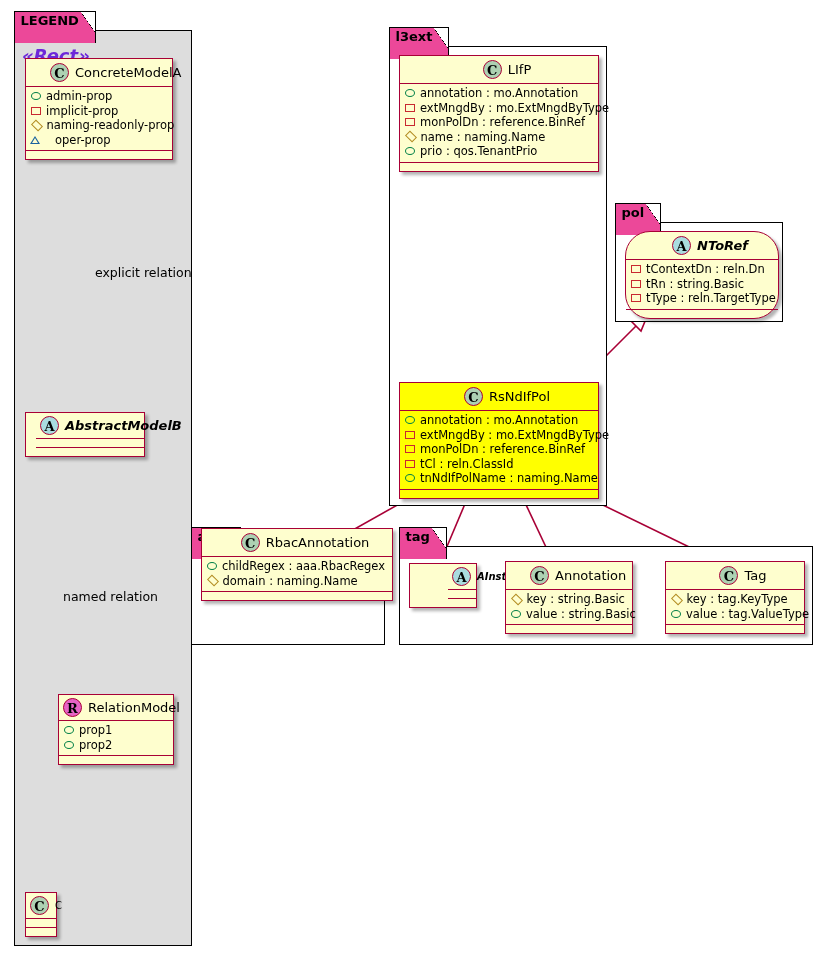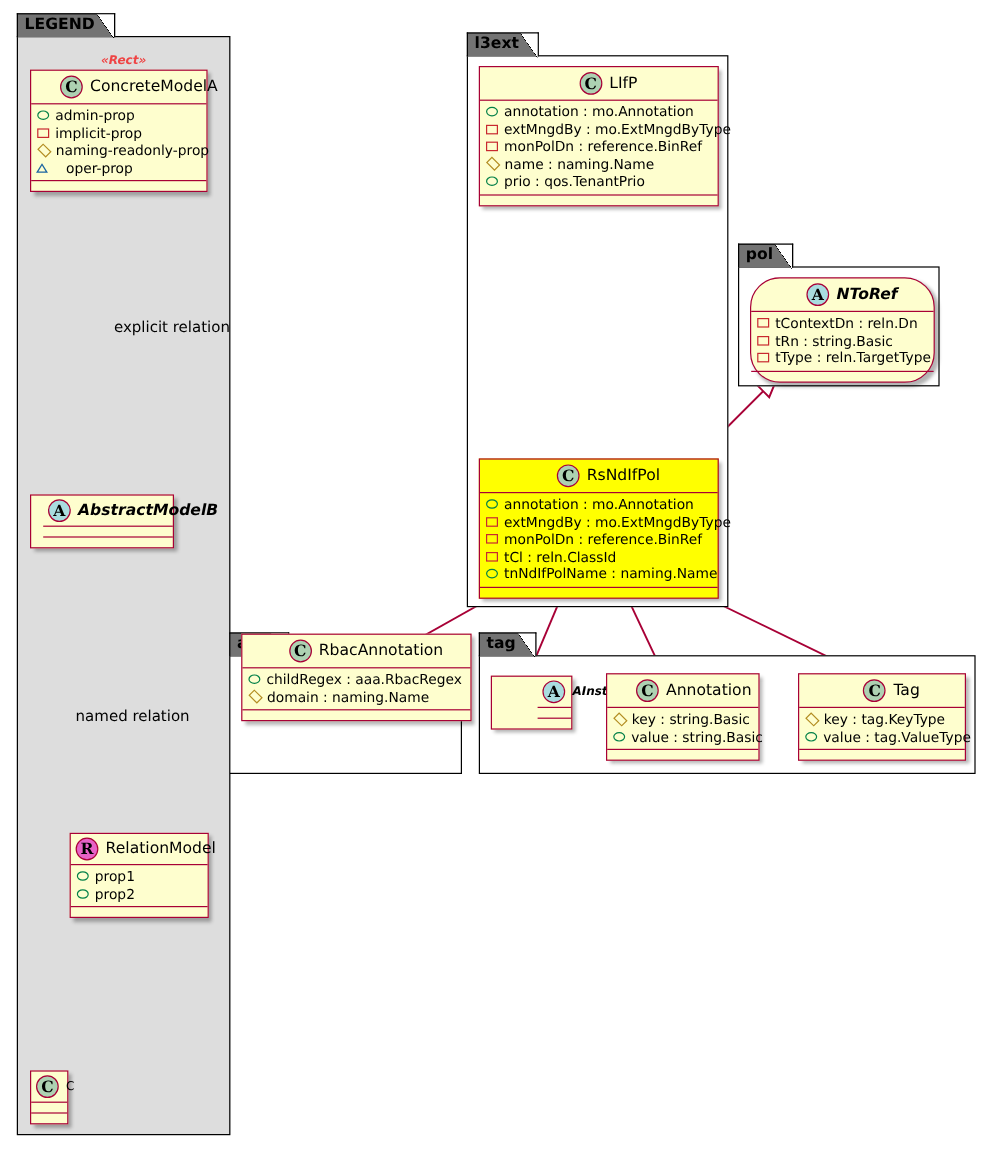--- a/index.html
+++ b/index.html
@@ -35,25 +35,25 @@
     box-sizing: border-box;
     border: 1.5px solid #000000;
     background: #ffffff;
     z-index: 2;
   }
   .pkg.legend-pkg { background: #dddddd; }
   .pkg-tab {
     position: absolute;
     top: -20px;
     left: -1.5px;
-    height: 20px;
+    height: 32px;
     box-sizing: border-box;
     border: 1.5px solid #000000;
     border-bottom: none;
-    background: #737373;
+    background: #ec4899;
     font-size: 13px;
     font-weight: bold;
     color: #000000;
     line-height: 18px;
     padding: 0 16px 0 6px;
     white-space: nowrap;
   }
   .pkg-tab::after {
     content: "";
     position: absolute;
@@ -170,26 +170,25 @@
     position: absolute;
     left: -3.4px; top: 2.6px;
     width: 0; height: 0;
     border-left: 3.4px solid transparent;
     border-right: 3.4px solid transparent;
     border-bottom: 5.4px solid #FEFECE;
   }
 
   .stereo {
     position: absolute;
-    font-size: 10px;
+    font-size: 18px;
     font-style: italic;
     font-weight: bold;
-    color: #ef4444;
+    color: #6d28d9;
     z-index: 3;
-    text-align: center;
   }
   .edge-label {
     position: absolute;
     font-size: 12.5px;
     color: #000000;
     z-index: 4;
     white-space: nowrap;
   }
 </style>
 </head>

